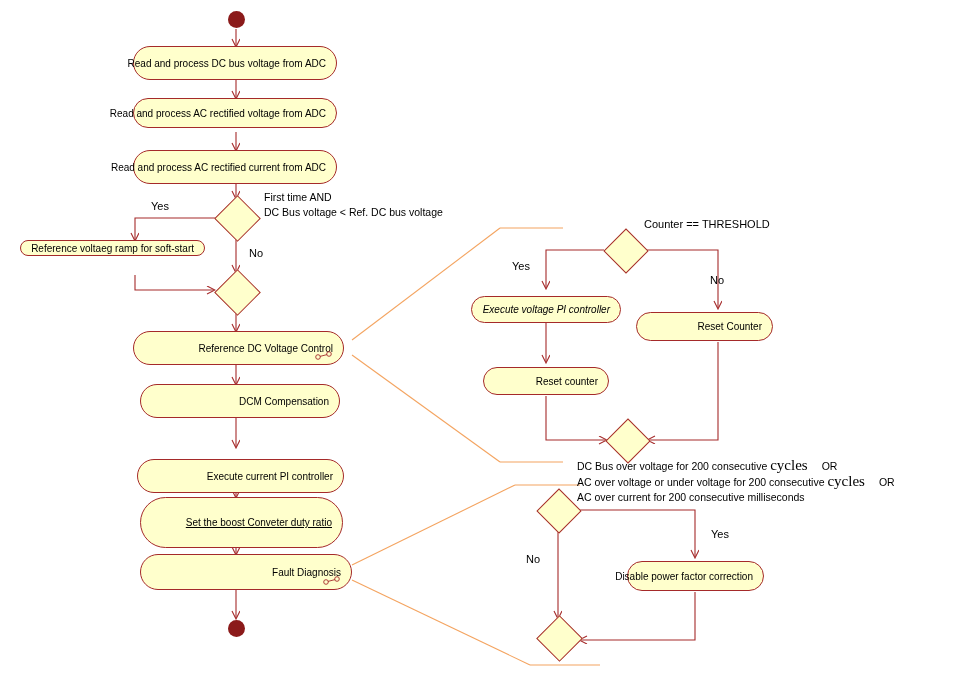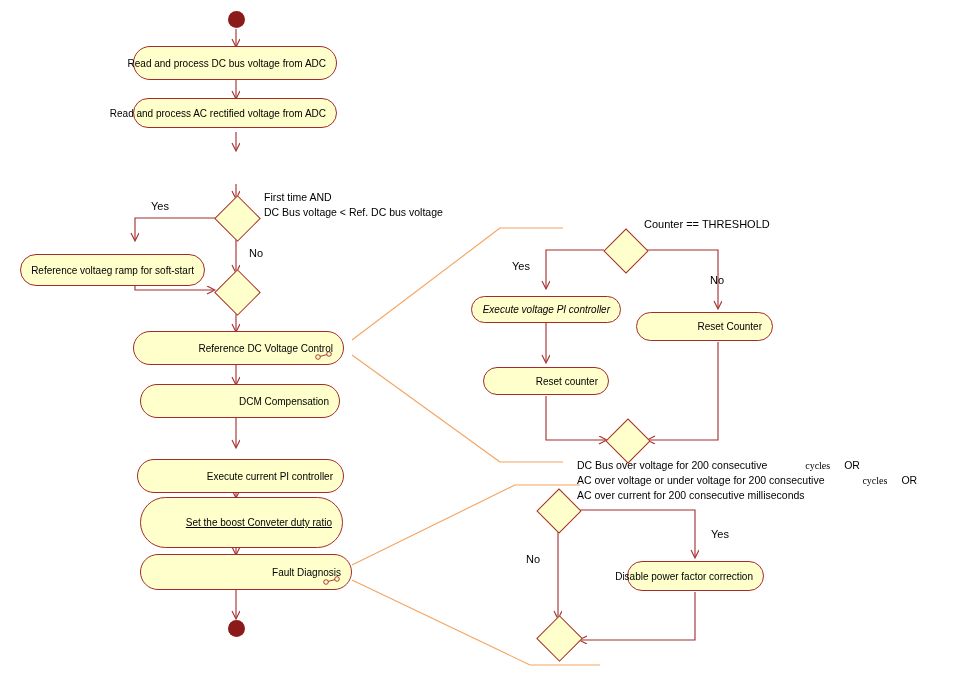--- a/index.html
+++ b/index.html
@@ -67,22 +67,21 @@
   }
   .cond {
     position: absolute;
     font-size: 10.5px;
     color: #000000;
     white-space: nowrap;
     line-height: 15px;
   }
   .cond .serif {
     font-family: "Liberation Serif", serif;
-    font-size: 10px;
-    margin-left: 35px;
+    font-size: 15px;
   }
   .cond .orword {
     display: inline-block;
     margin-left: 14px;
   }
 </style>
 </head>
 <body>
 
 <div id="canvas">
@@ -138,22 +137,25 @@
   <div class="terminal" style="left:228px; top:620px; width:17px; height:17px;"></div>
 
   <div class="node" style="left:133px; top:46px; width:204px; height:34px;">
     <span class="label">Read and process DC bus voltage from ADC</span>
   </div>
 
   <div class="node" style="left:133px; top:98px; width:204px; height:30px;">
     <span class="label">Read and process AC rectified voltage from ADC</span>
   </div>
 
-
-  <div class="node" style="left:20px; top:240px; width:185px; height:32px;margin-top:14px;">
+  <div class="node" style="left:133px; top:150px; width:204px; height:34px;">
+    <span class="label">Read and process AC rectified current from ADC</span>
+  </div>
+
+  <div class="node" style="left:20px; top:240px; width:185px; height:16px;">
     <span class="label">Reference voltaeg ramp for soft-start</span>
   </div>
 
   <div class="node" style="left:133px; top:331px; width:211px; height:34px;">
     <span class="label">Reference DC  Voltage Control</span>
     <svg class="rake" viewBox="0 0 18 9">
       <circle cx="3" cy="6" r="2.3" fill="none" stroke="#A52A2A" stroke-width="0.9"></circle>
       <circle cx="14" cy="3" r="2.3" fill="none" stroke="#A52A2A" stroke-width="0.9"></circle>
       <line x1="5" y1="5.4" x2="12" y2="3.6" stroke="#A52A2A" stroke-width="0.9"></line>
     </svg>

